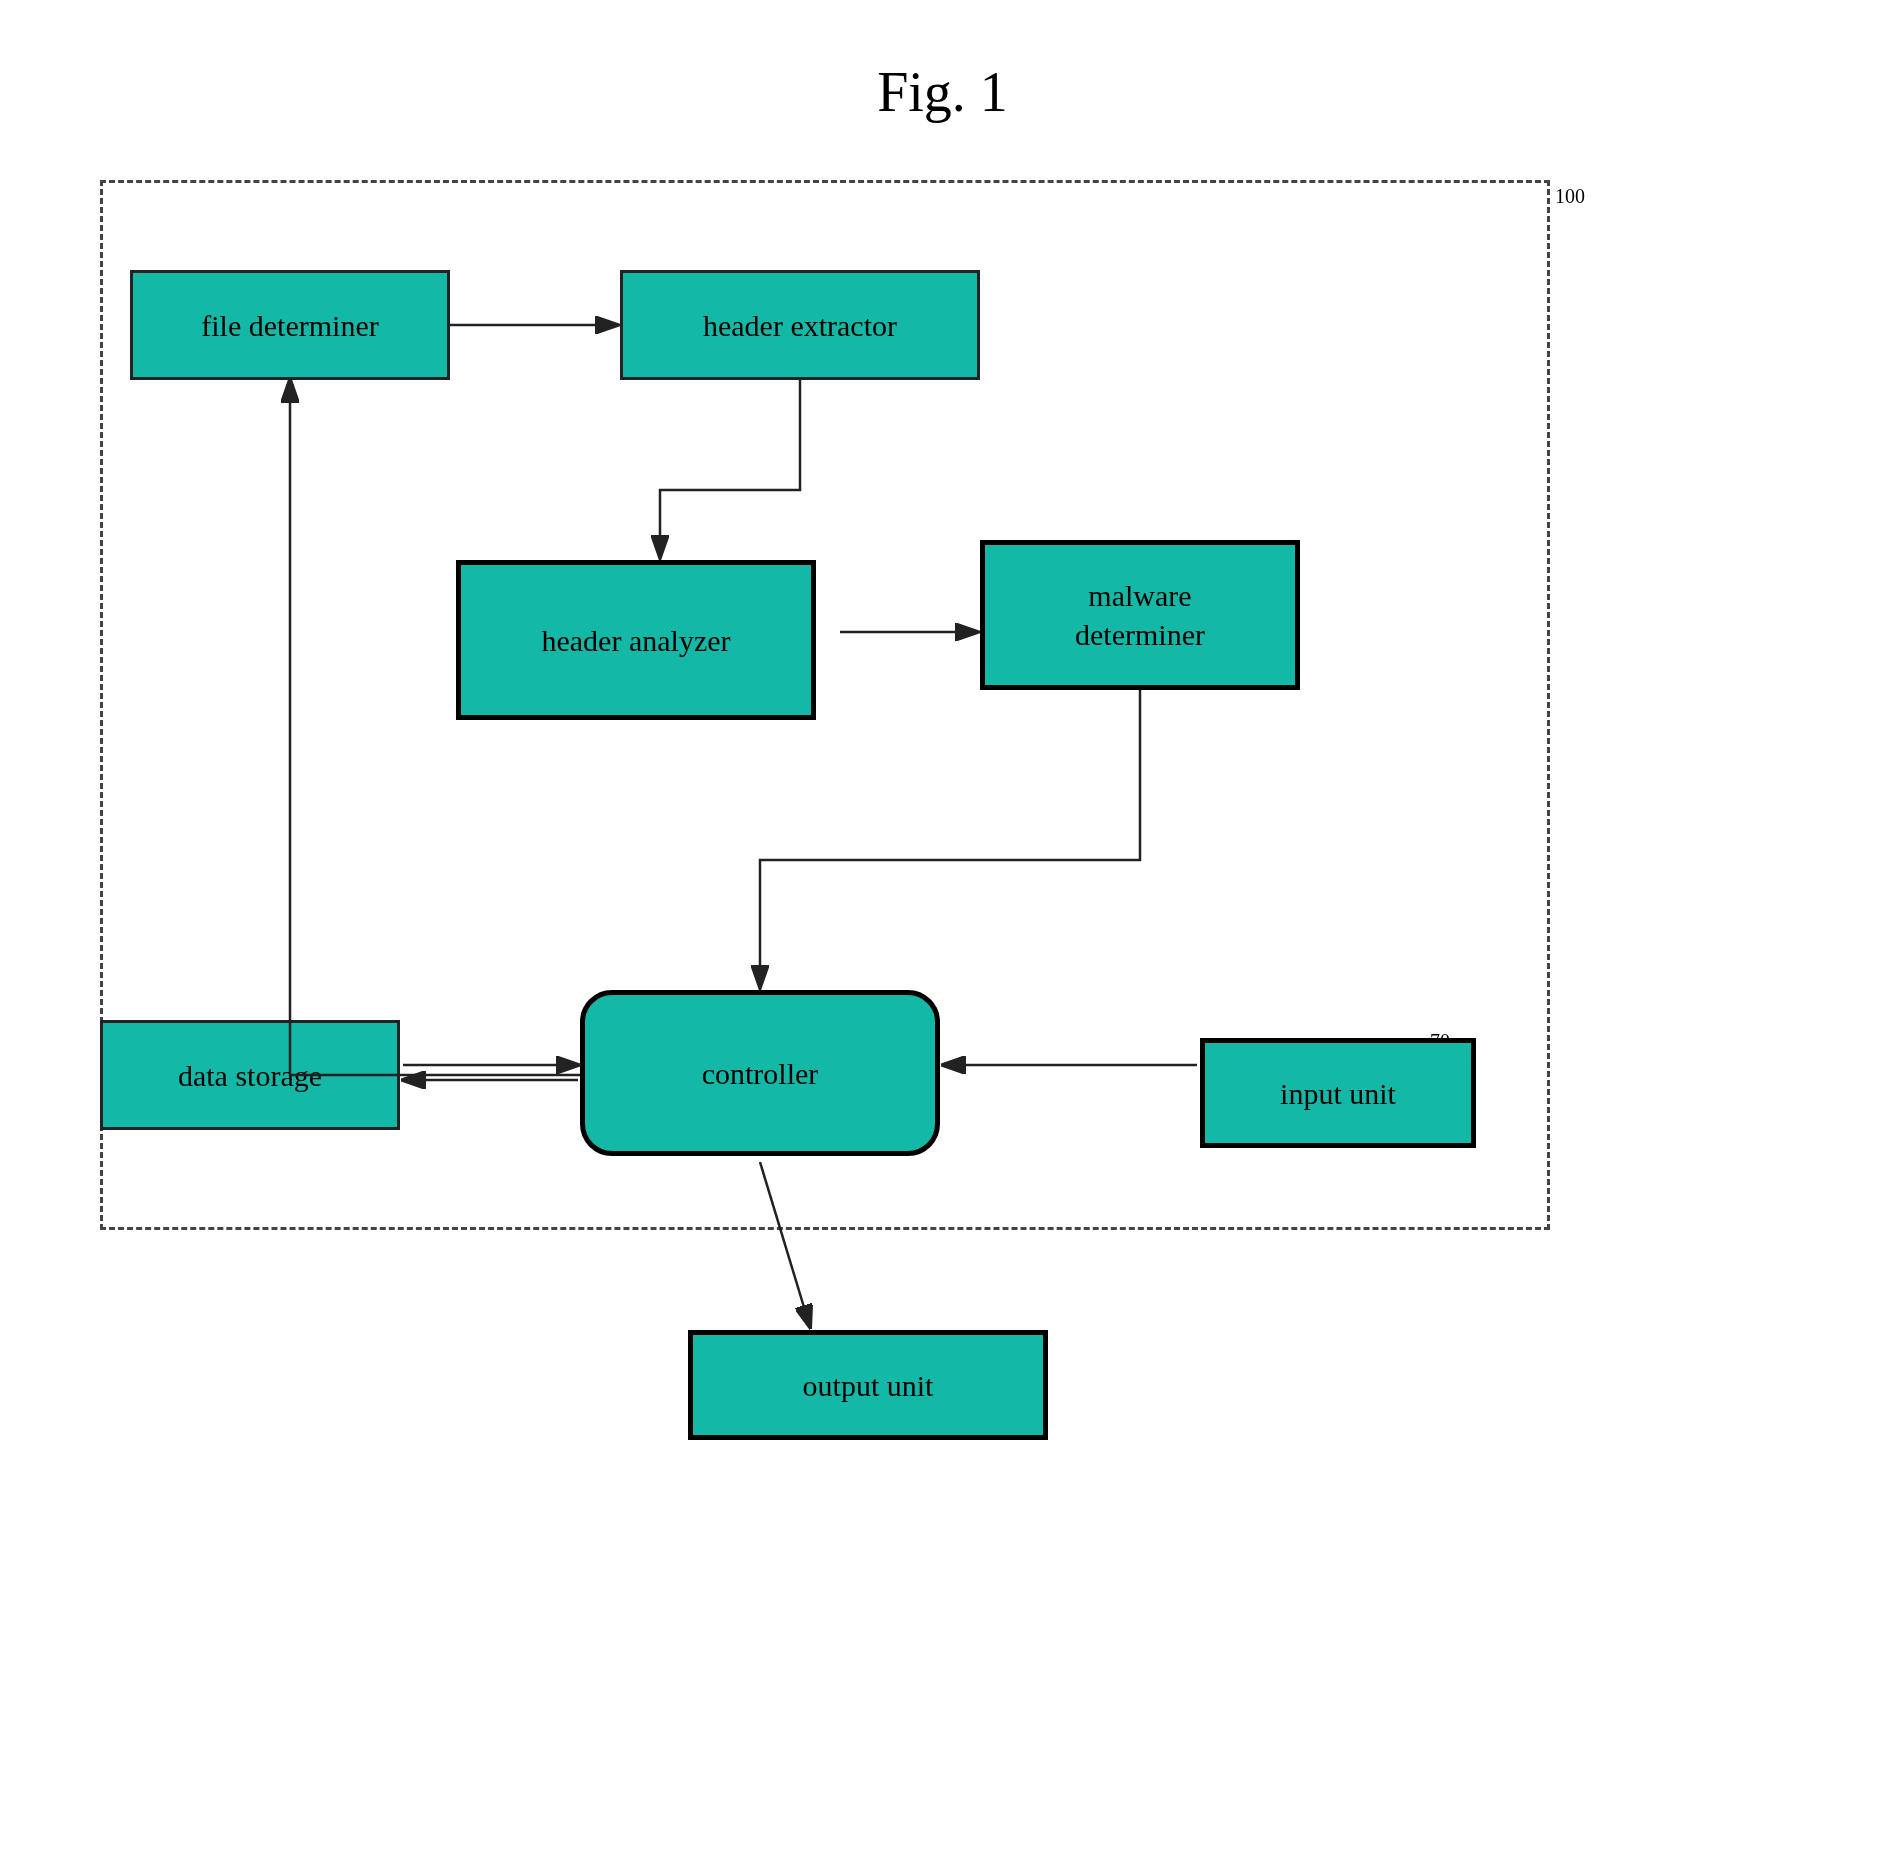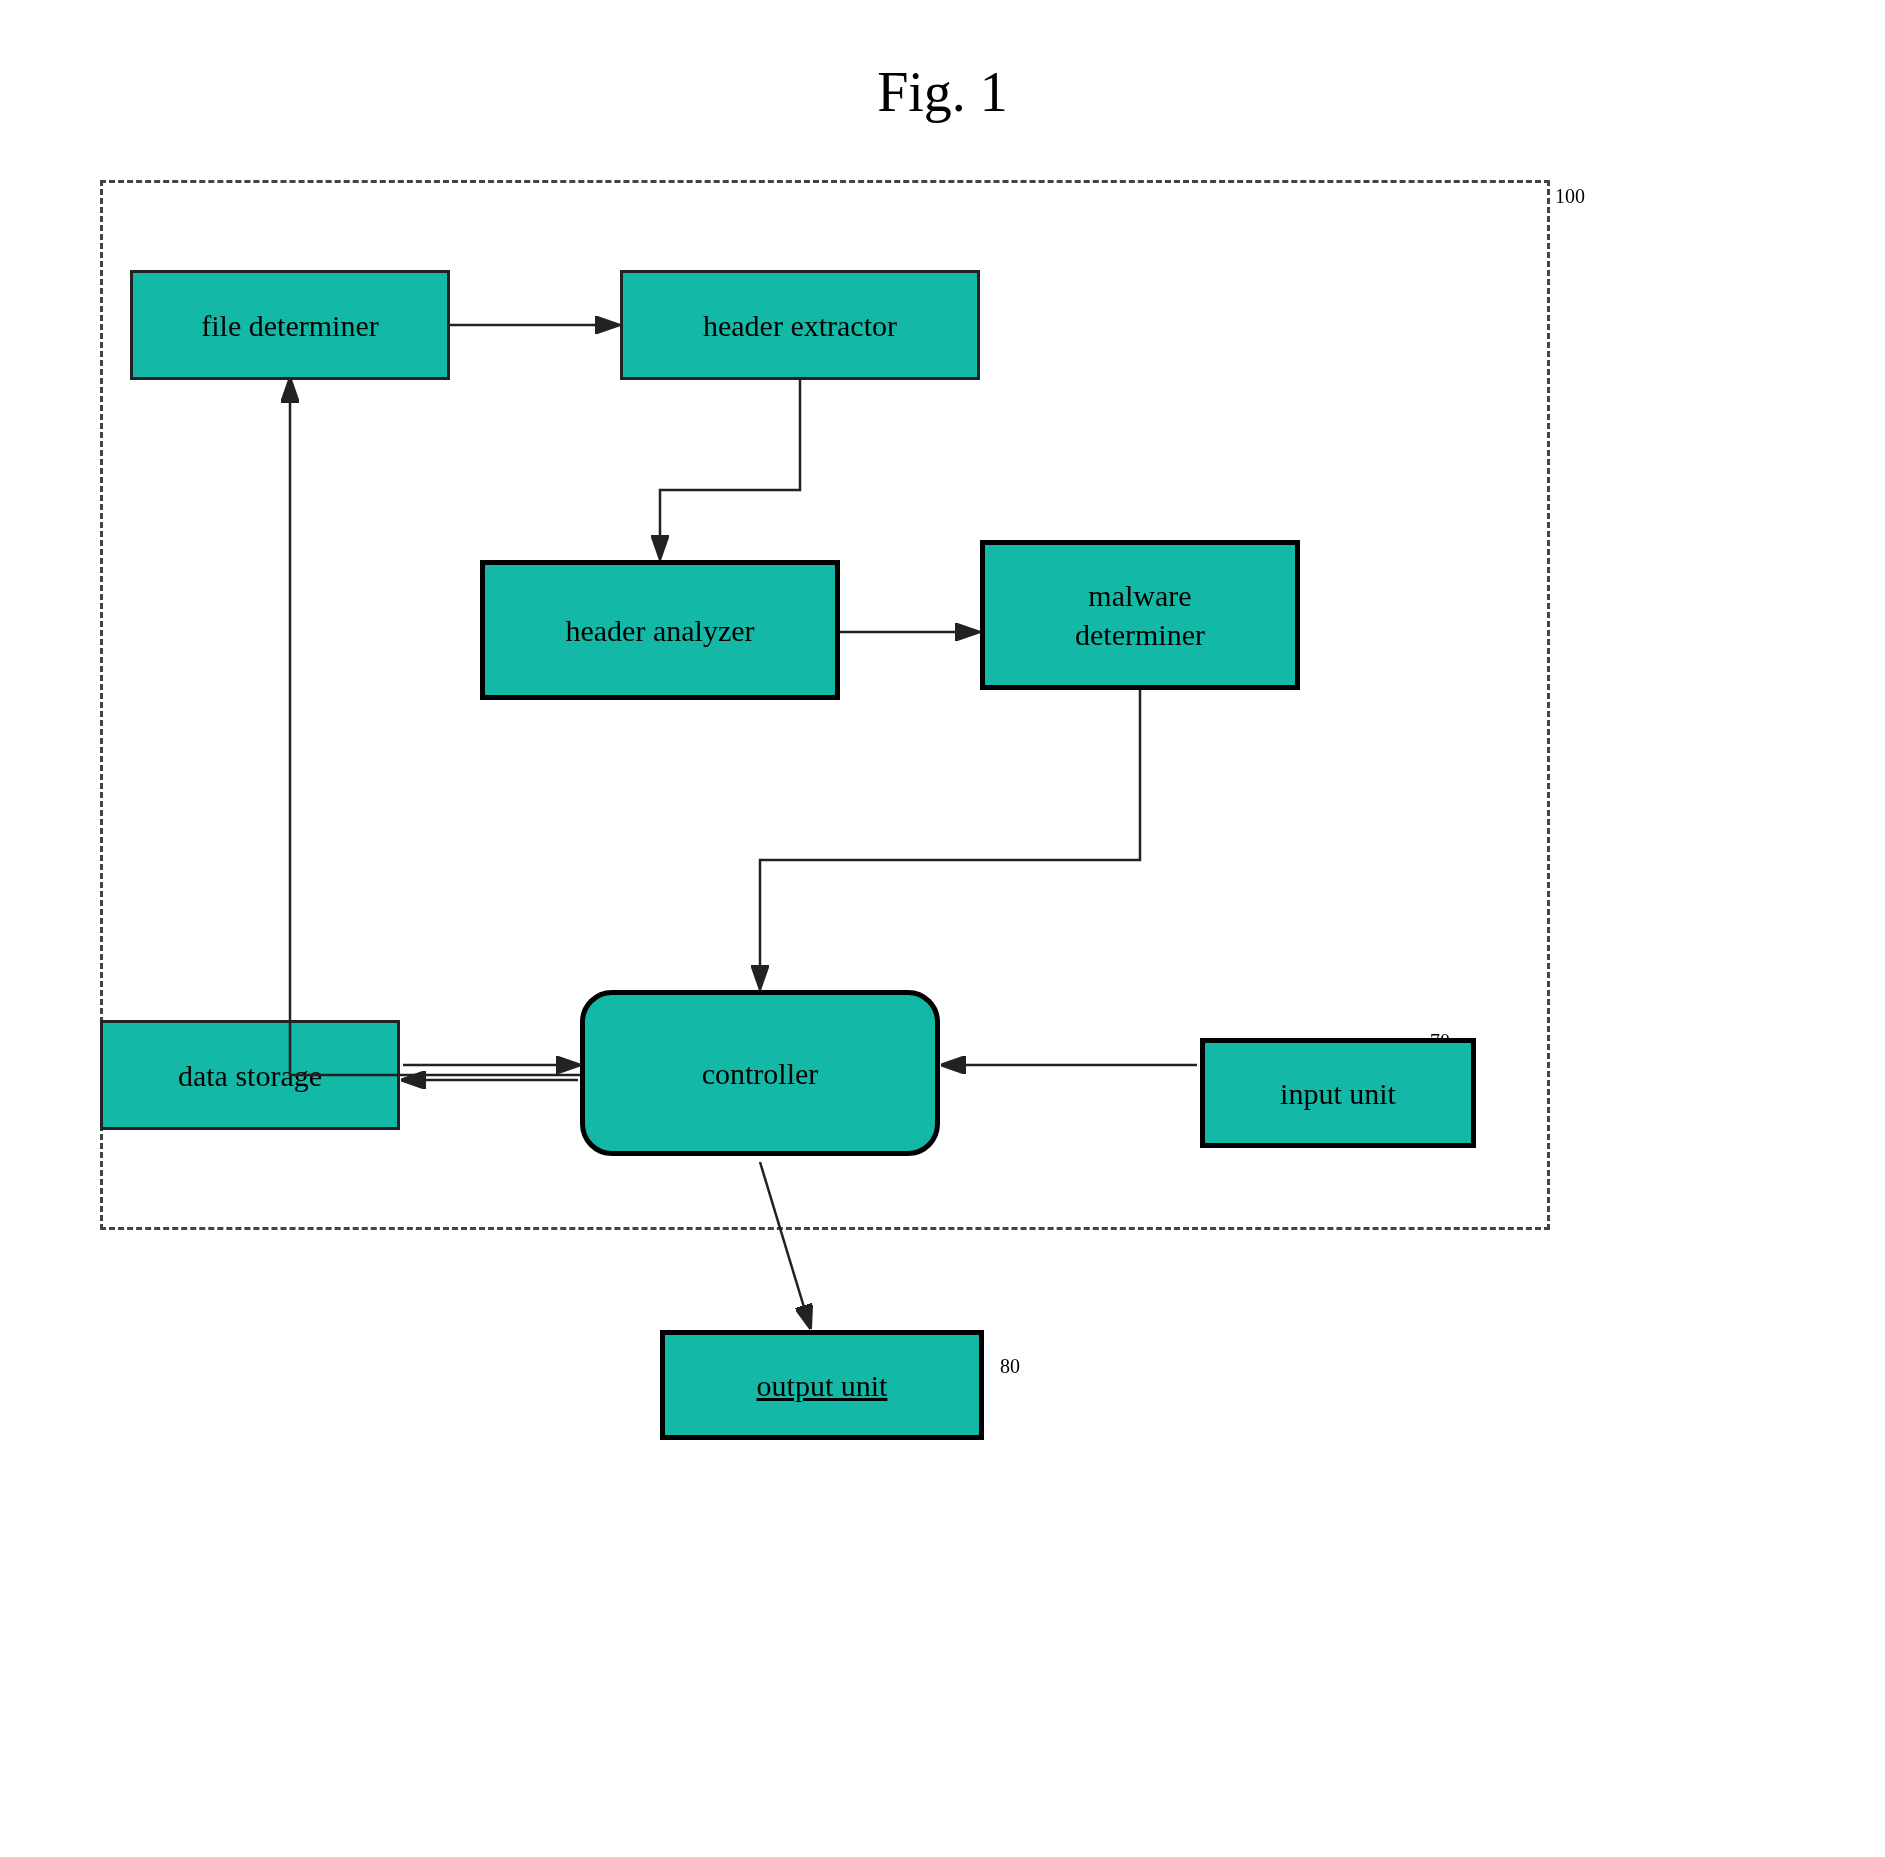--- a/index.html
+++ b/index.html
@@ -61,23 +61,23 @@
     .block-header-extractor {
       top: 270px;
       left: 620px;
       width: 360px;
       height: 110px;
     }
 
     
     .block-header-analyzer {
       top: 560px;
-      left: 480px;
-      width: 360px;
-      height: 140px;
+      left: 456px;
+      width: 360px;
+      height: 160px;
     }
 
     
     .block-malware-determiner {
       top: 540px;
       left: 980px;
       width: 320px;
       height: 150px;
     }
 
@@ -103,24 +103,23 @@
       top: 1010px;
       left: 1200px;
       width: 276px;
       height: 110px;
       margin-top: 28px;
     }
 
     
     .block-output-unit {
       top: 1330px;
-      left: 660px;
-      width: 324px;
-      height: 110px;
-      text-decoration: underline;
+      left: 688px;
+      width: 360px;
+      height: 110px;
     }
 
     
     .ref-label {
       position: absolute;
       font-size: 20px;
     }
 
     
     .arrows-svg {

